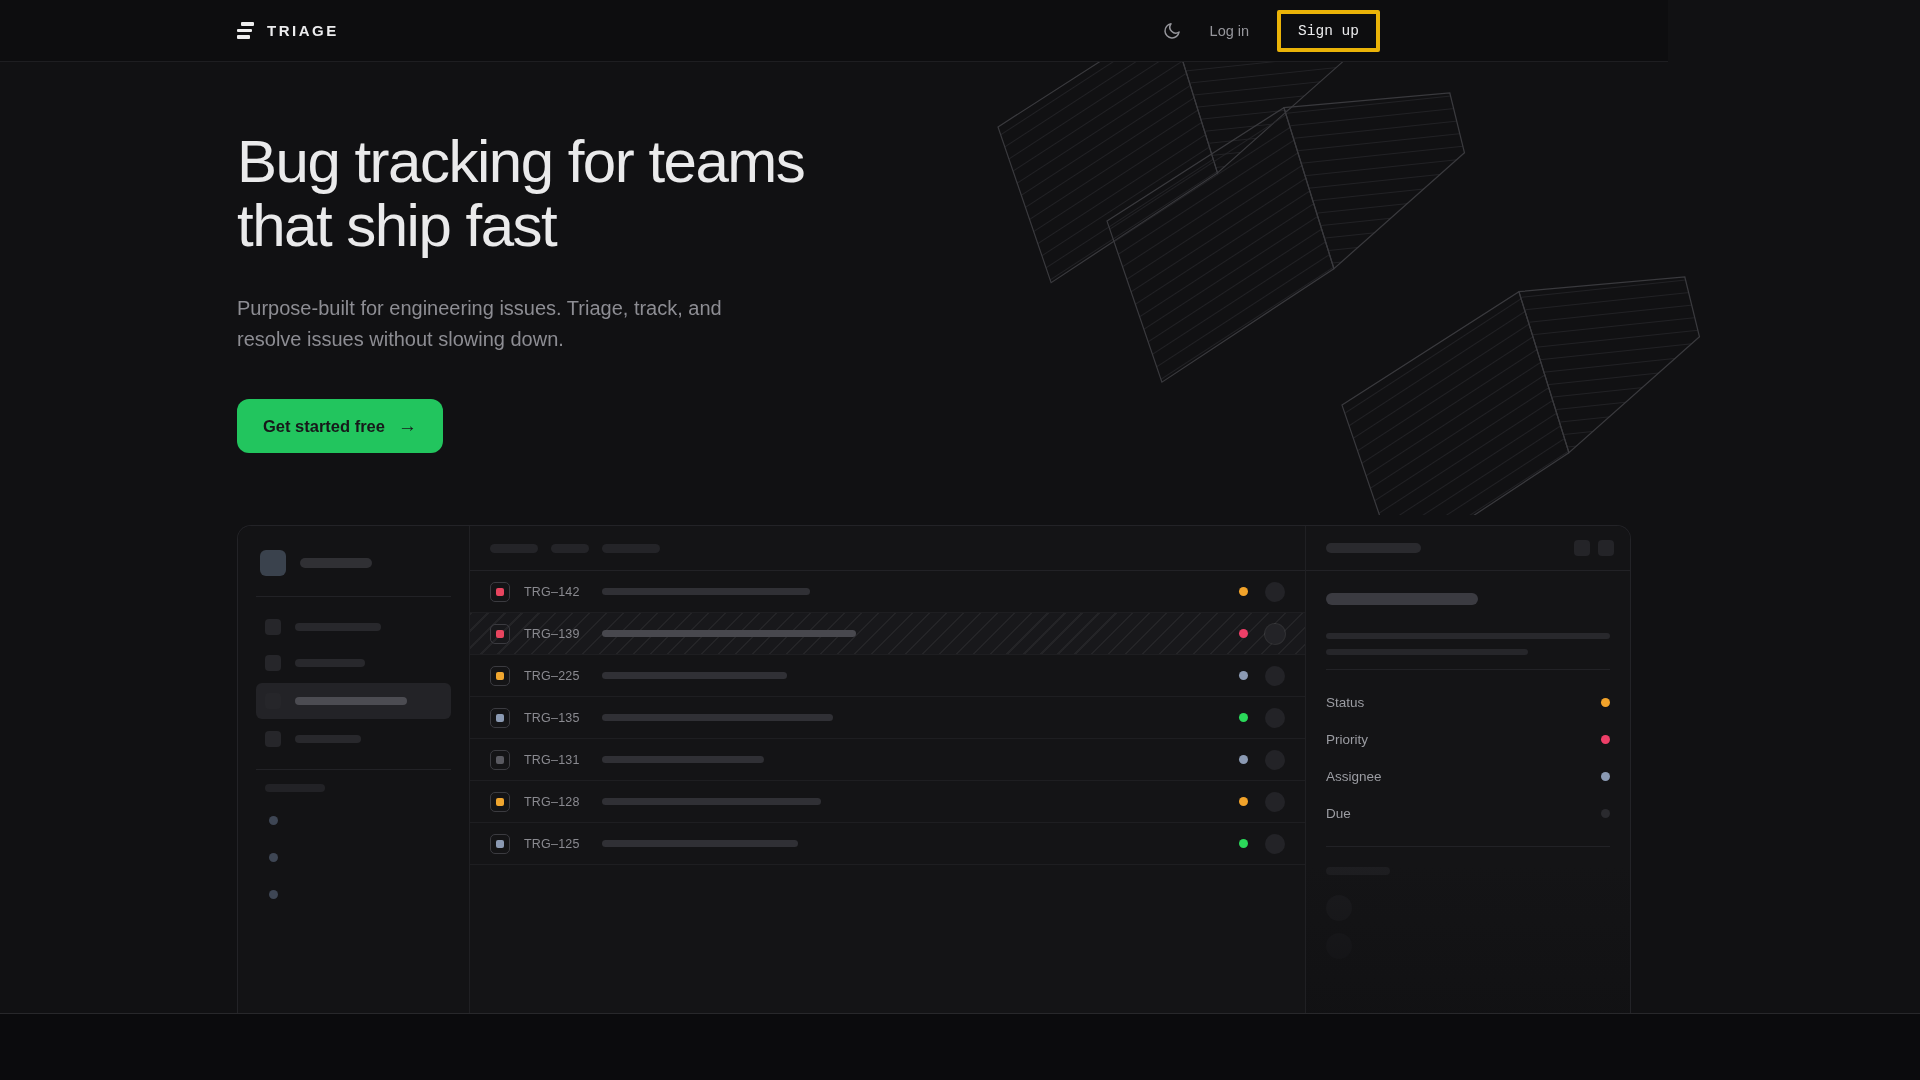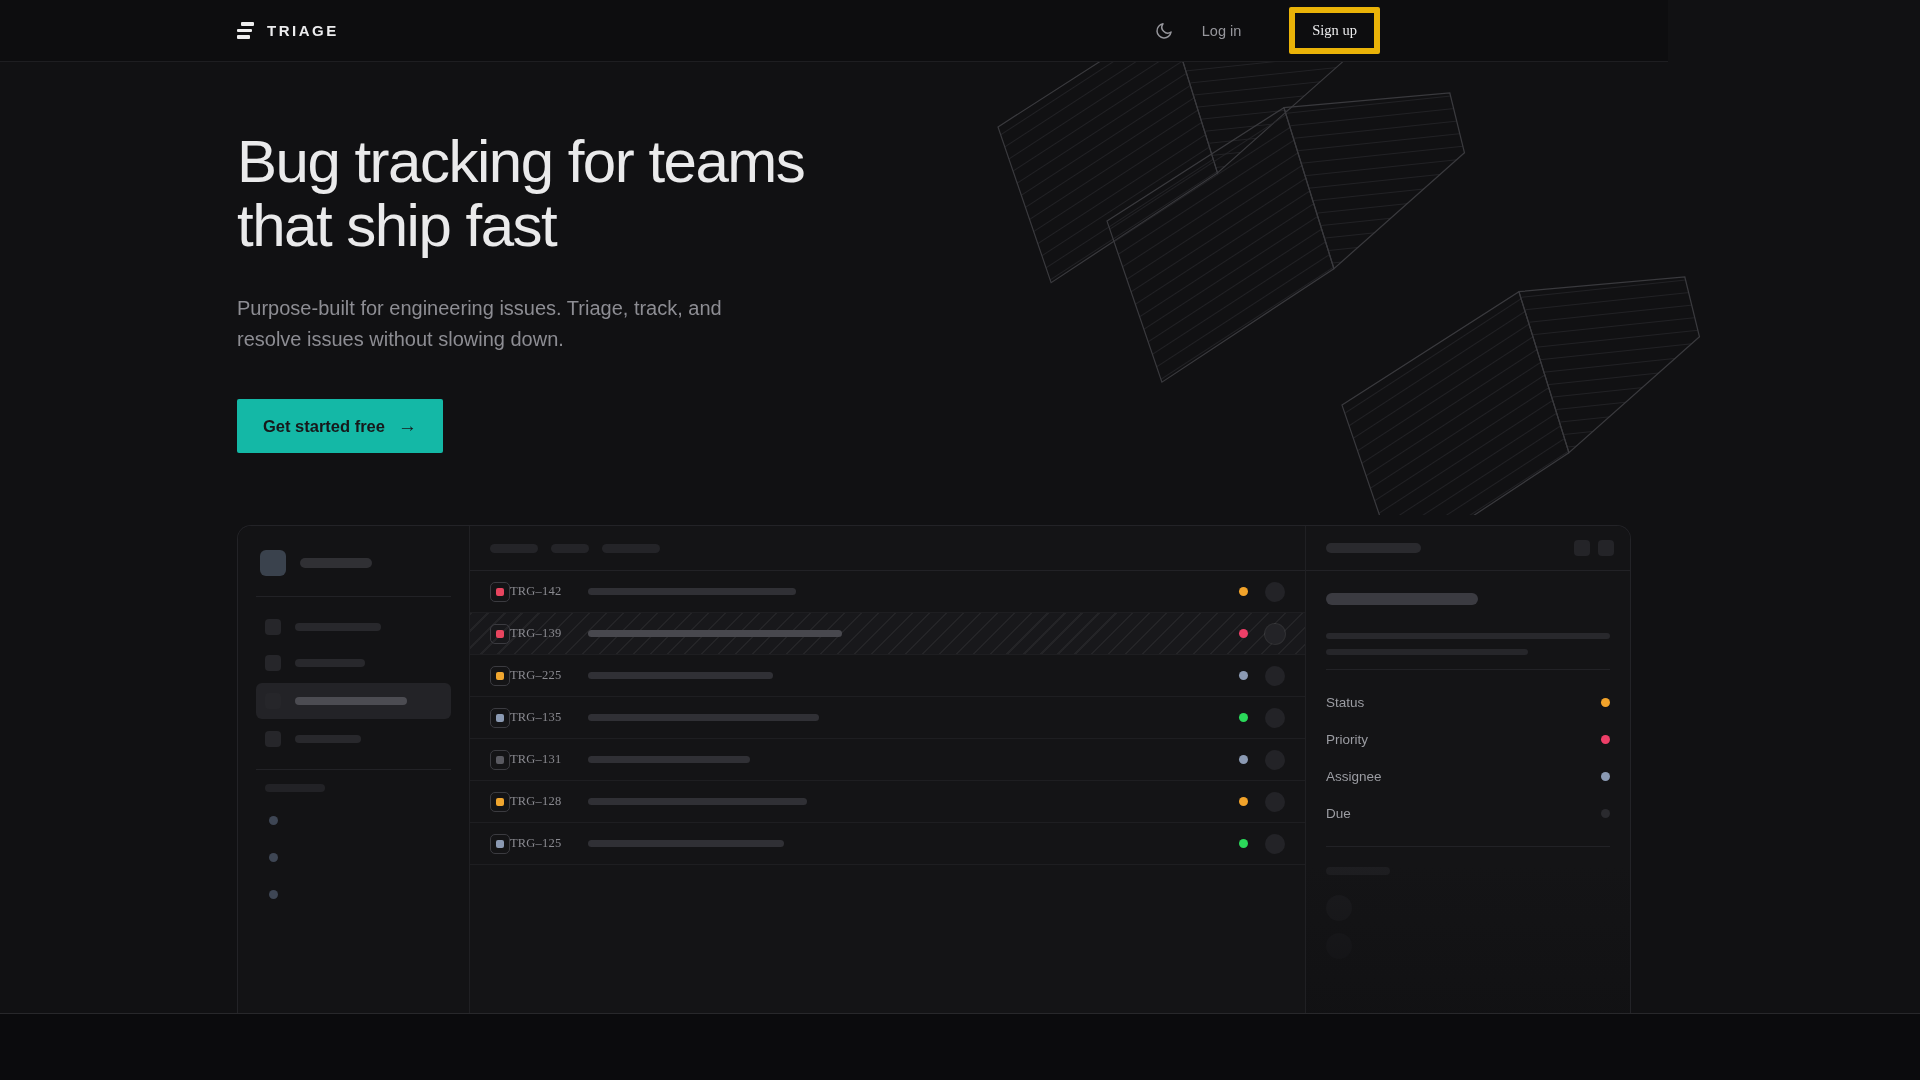--- a/index.html
+++ b/index.html
@@ -23,39 +23,39 @@
   .brand-glyph i:nth-child(1){ width:13px; margin-left:4px; }
   .brand-glyph i:nth-child(2){ width:15px; }
   .brand-glyph i:nth-child(3){ width:13px; }
   .brand-name { font-size:15px; font-weight:bold; letter-spacing:2.5px; color:#ececee; }
   .header-spacer { flex:1; }
   .header-right { display:flex; align-items:center; gap:28px; }
   .moon-btn { width:20px; height:20px; cursor:pointer; display:flex; }
   .login-link { font-size:14.5px; color:#96969c; cursor:pointer; }
   .signup-btn {
     font-size:14.5px; color:#ececee; background:transparent;
-    border:6px solid #eab308; border-radius:2px;
-    padding:9px 17px; cursor:pointer; font-family:Liberation Serif, serif;margin-left:20px;
+    border:4px solid #eab308; border-radius:2px;
+    padding:9px 17px; cursor:pointer; font-family:Liberation Mono, monospace;
   }
 
   
   .hero-title {
     position:absolute; left:237px; top:130px; z-index:10;
     font-family:Liberation Sans, sans-serif;
     font-size:60px; line-height:64px; font-weight:500;
     letter-spacing:-1.5px; color:#eaeaeb;
   }
   .hero-subtitle {
     position:absolute; left:237px; top:293px; z-index:10;
     font-size:20px; line-height:31px; color:#8d8d93;
   }
   .cta-btn {
     position:absolute; left:237px; top:399px; z-index:10;
-    height:54px; padding:0 26px; border:none; border-radius:2px;
-    background:#14b8a6; color:#17181a;
+    height:54px; padding:0 26px; border:none; border-radius:12px;
+    background:#22c55e; color:#17181a;
     font-family:inherit; font-size:16.5px; font-weight:600;
     display:flex; align-items:center; gap:13px; cursor:pointer;
   }
   .cta-arrow { font-size:19px; font-weight:400; }
 
   
   .wireframe { position:absolute; left:950px; top:45px; z-index:1; }
 
   
   .mockup {
@@ -83,21 +83,21 @@
   .mk-list { background:#141416; display:flex; flex-direction:column; }
   .mk-toolbar { height:45px; flex:none; border-bottom:1px solid #222226; display:flex; align-items:center; gap:13px; padding:0 20px; }
   .mk-toolbar-pill { height:9px; border-radius:4.5px; background:#242428; }
   .issue-row { height:42px; flex:none; border-bottom:1px solid #1e1e21; display:flex; align-items:center; padding:0 20px; }
   .issue-row.selected {
     background:#18181b;
     background-image:repeating-linear-gradient(135deg, rgba(255,255,255,0.05) 0 1.5px, transparent 1.5px 12px);
   }
   .issue-icon { width:20px; height:20px; border-radius:5px; border:1.5px solid #3b3b40; display:flex; align-items:center; justify-content:center; flex:none; }
   .issue-icon i { display:block; width:8px; height:8px; border-radius:2px; }
-  .issue-id { width:68px; font-family:Liberation Serif, serif; font-size:12.5px; letter-spacing:0.2px; color:#8a8a90; }
+  .issue-id { margin-left:14px; width:68px; font-family:Liberation Sans, sans-serif; font-size:12.5px; letter-spacing:0.2px; color:#8a8a90; }
   .issue-bar { margin-left:10px; height:7px; border-radius:3.5px; background:#303035; }
   .issue-row.selected .issue-bar { background:#48484e; }
   .issue-flex { flex:1; }
   .issue-dot { width:9px; height:9px; border-radius:50%; flex:none; }
   .issue-avatar { width:20px; height:20px; border-radius:50%; background:#232327; margin-left:17px; flex:none; }
   .issue-row.selected .issue-avatar { box-shadow:0 0 0 1px rgba(255,255,255,0.10); }
 
   .mk-detail { background:#141416; border-left:1px solid #202023; position:relative; }
   .mk-detail-header { height:45px; border-bottom:1px solid #222226; display:flex; align-items:center; padding:0 16px 0 20px; }
   .mk-detail-pill { width:95px; height:10px; border-radius:5px; background:#2a2a2e; }

